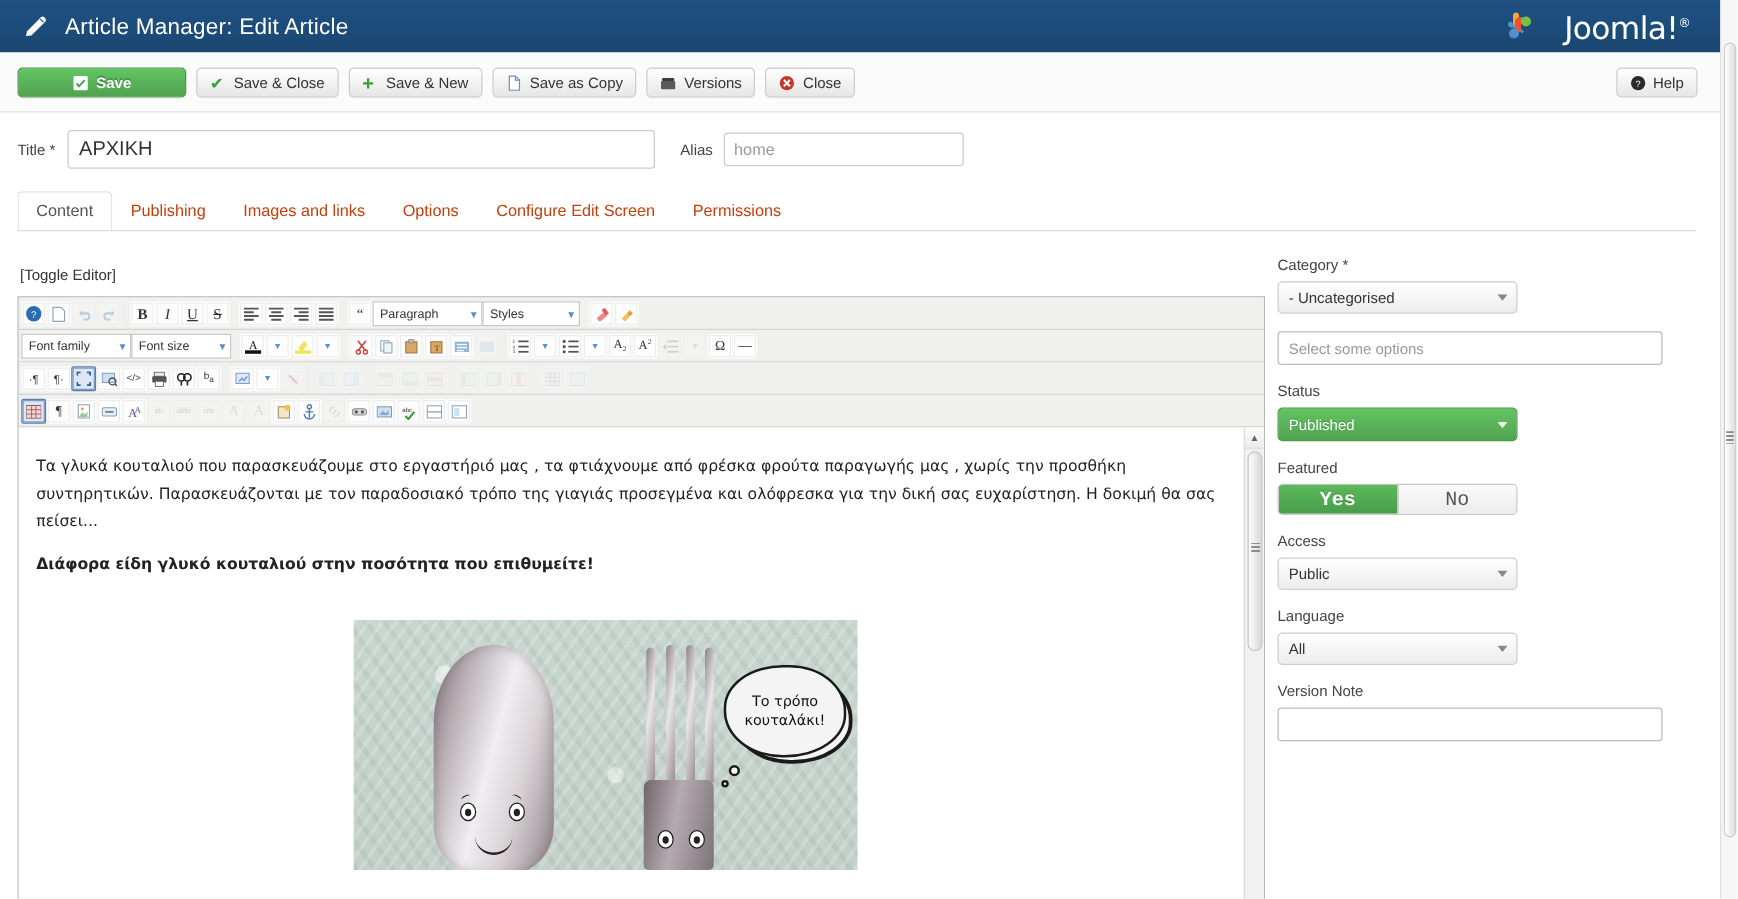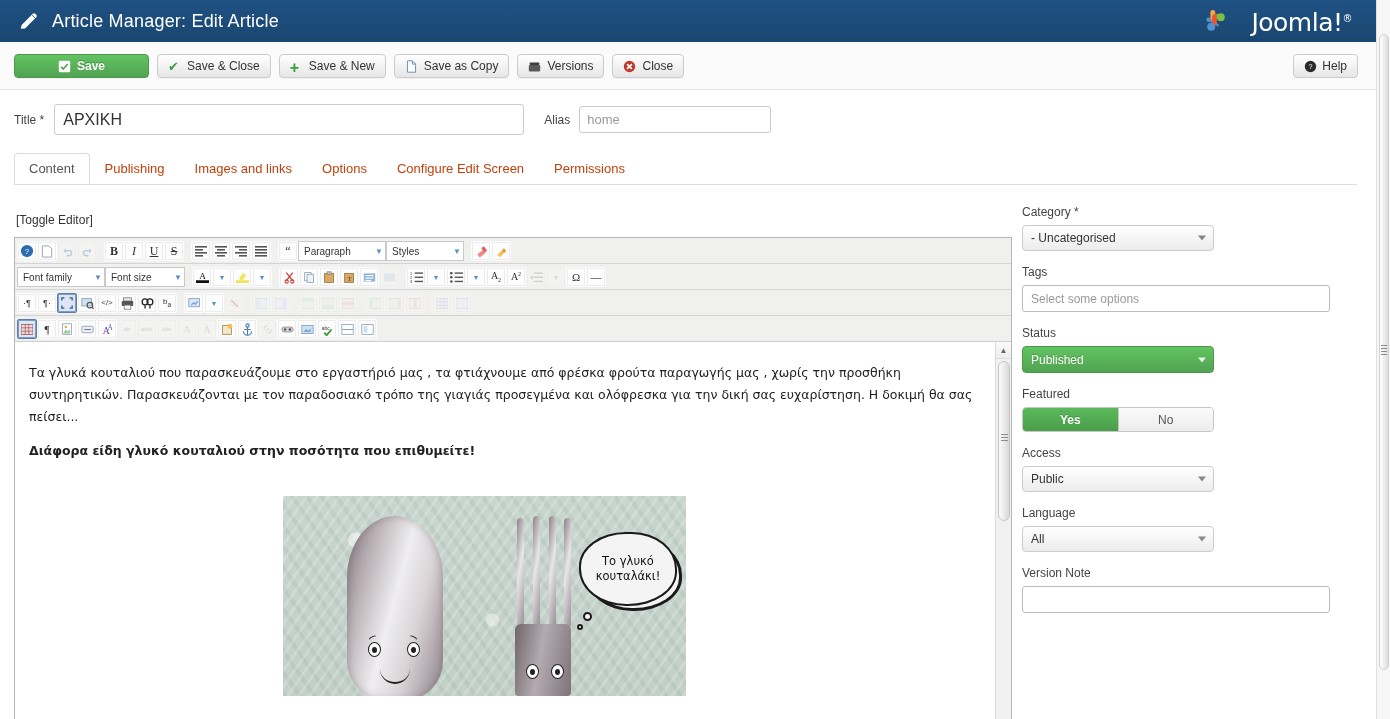--- a/index.html
+++ b/index.html
@@ -258,21 +258,21 @@
   }
   .vnote-input {
     width: 308px; height: 27px; border: 1px solid #bbbbbb; border-radius: 3px;
     background: #fff; font-size: 12px; padding: 0 8px;
     outline: none; font-family: "Liberation Sans", sans-serif;
   }
   .toggle { display: flex; width: 192px; height: 25px; border-radius: 4px; overflow: hidden;
     border: 1px solid #c6c6c6; }
   .toggle div {
     flex: 1; display: flex; align-items: center; justify-content: center;
-    font-size: 12px; cursor: pointer;
+    font-size: 16px; cursor: pointer; font-family: Liberation Mono, monospace;
   }
   .toggle .on {
     background: linear-gradient(to bottom,#5aba5a 0%, #4a9d4a 100%);
     color: #fff; text-shadow: 0 -1px 0 rgba(0,0,0,.25); font-weight: bold;
   }
   .toggle .off {
     background: linear-gradient(to bottom,#fbfbfb 0%, #ececec 100%);
     color: #555; border-left: 1px solid #c6c6c6;
   }
 
@@ -875,21 +875,21 @@
         <div class="fork-t" style="left:281px; top:22px"></div>
         <div class="fork-base"></div>
         <div class="face-eye" style="left:243px; top:168px">
             <i></i>
           </div>
         <div class="face-eye" style="left:268px; top:168px">
             <i></i>
           </div>
 
         <div class="bubble">
-          <span>Το γλυκό κουταλάκι!</span>
+          <span>Το τρόπο κουταλάκι!</span>
         </div>
         <div class="bub-d" style="left:300px; top:116px; width:9px; height:9px"></div>
         <div class="bub-d" style="left:294px; top:128px; width:6px; height:6px"></div>
       </div>
 
       <div class="e-scroll">
         <div class="up">▲</div>
         <div class="e-thumb">
             <div class="grip"></div>
           </div>
@@ -901,21 +901,20 @@
 
     <div class="fld">
       <span class="lab"><span>Category</span> <span>*</span></span>
       <div class="sel-box">
         <span>- Uncategorised</span>
         <span class="car"></span>
       </div>
     </div>
 
     <div class="fld">
-      <span class="lab">Tags</span>
       <div class="tags-input">
         <span>Select some options</span>
       </div>
     </div>
 
     <div class="fld">
       <span class="lab">Status</span>
       <div class="sel-box pub">
         <span>Published</span>
         <span class="car"></span>

